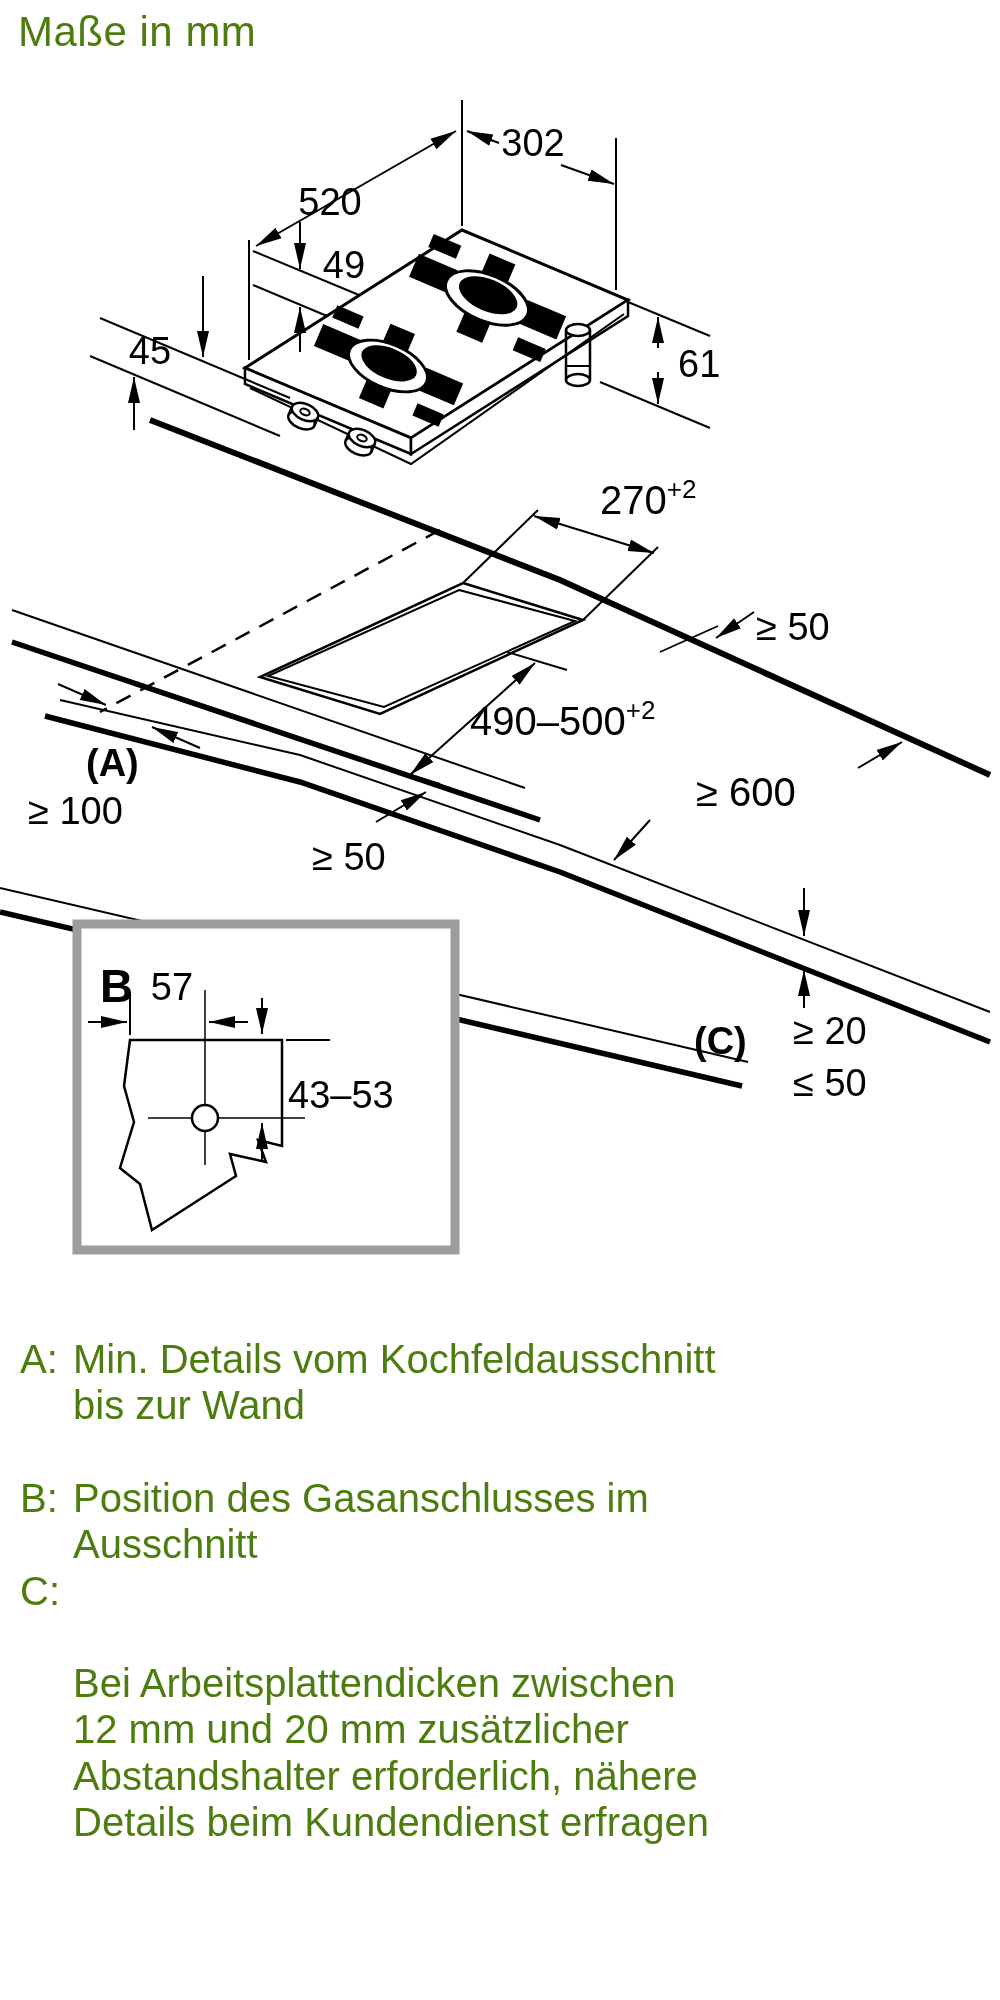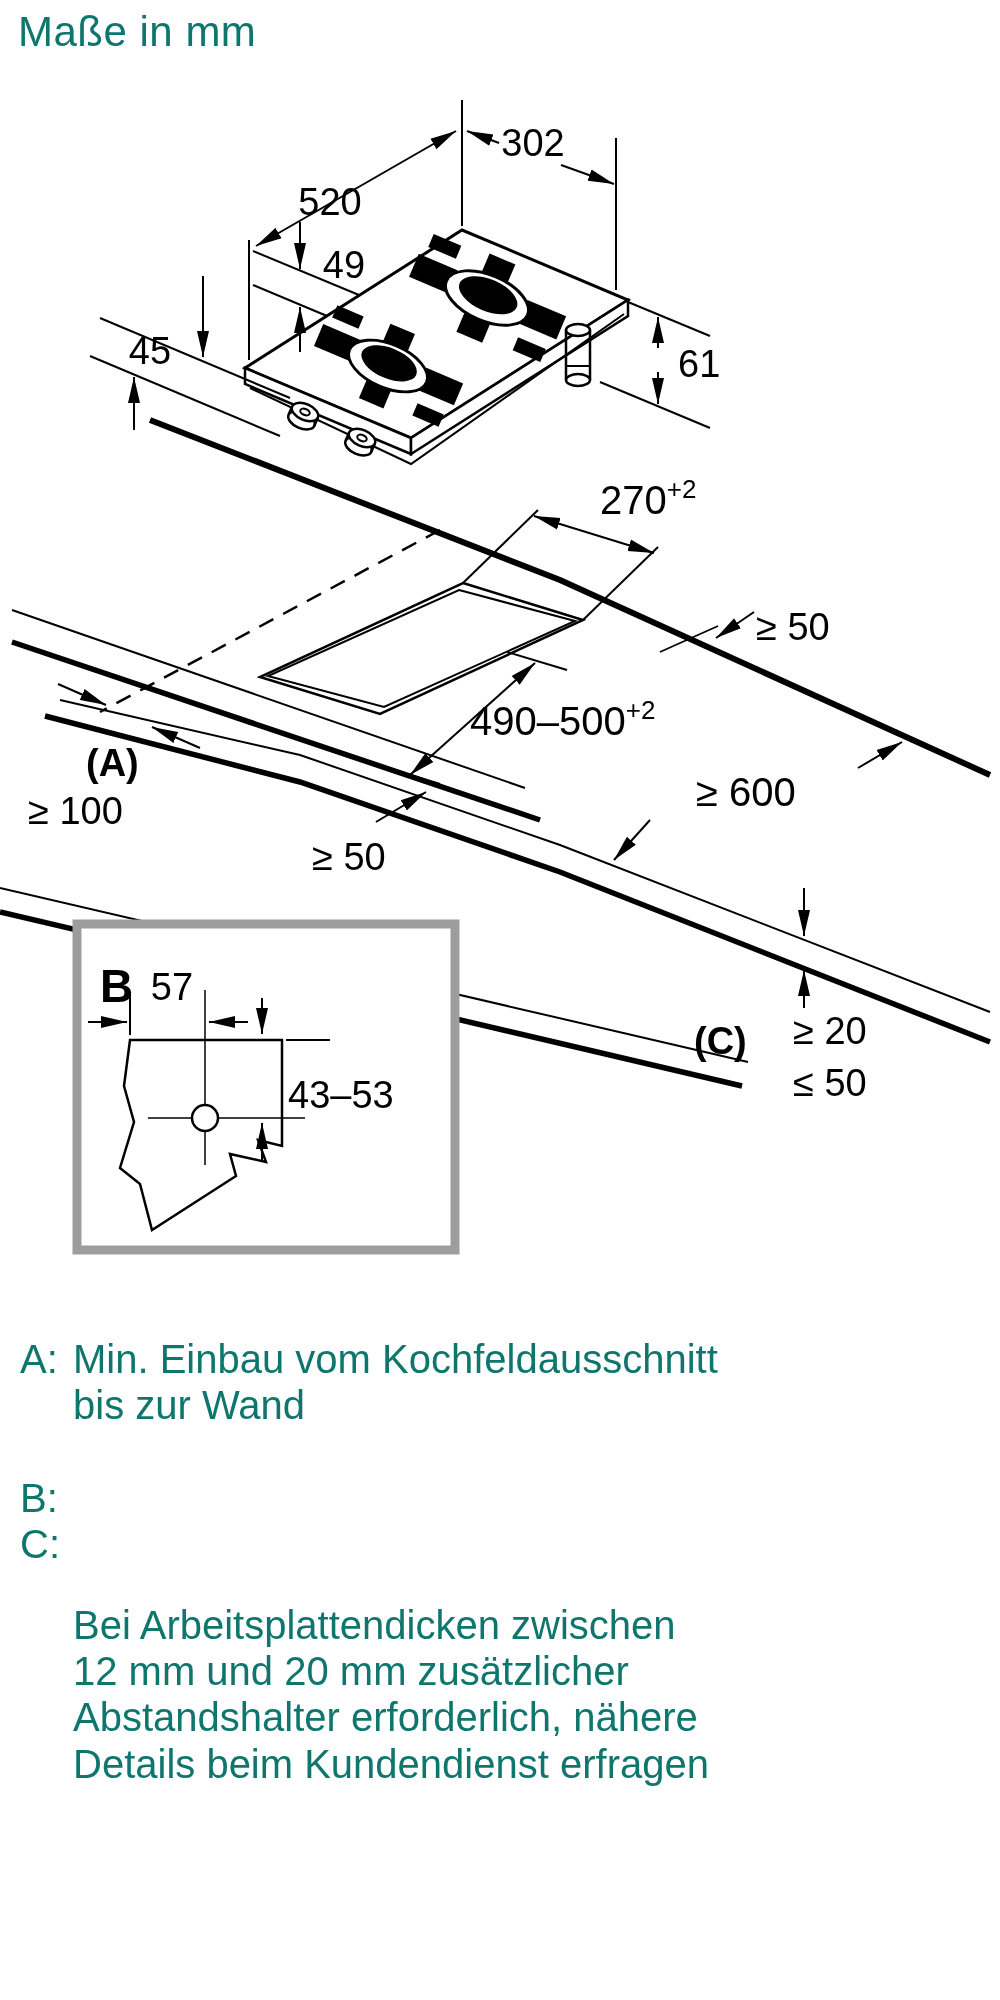--- a/index.html
+++ b/index.html
@@ -1,31 +1,31 @@
 <!DOCTYPE html>
 <html><head>
 <meta charset="utf-8">
 <style>
   html,body{margin:0;padding:0;background:#fff;}
   .page{position:relative;width:1000px;height:2000px;background:#fff;overflow:hidden;
-        font-family:"Liberation Sans",sans-serif;color:#0f766e;}
+        font-family:"Liberation Sans",sans-serif;color:#4d7c0f;}
   .page-title{position:absolute;left:18px;top:8px;font-size:42px;letter-spacing:0.5px;}
   svg{position:absolute;left:0;top:0;}
   svg text{font-family:"Liberation Sans",sans-serif;fill:#000;}
   .dim{font-size:38px;}
   .dim-lg{font-size:40px;}
   .sup{font-size:26px;}
   .bold{font-weight:700;}
   .blabel{font-size:46px;font-weight:700;}
   .legend{position:absolute;left:20px;top:1336px;width:956px;font-size:40px;line-height:1.16;}
   .lrow{display:flex;align-items:flex-start;}
   .lrow.gap{margin-bottom:46px;}
   .llabel{flex:0 0 53px;}
   .ltext{white-space:pre-line;}
-  .lnote{margin-left:53px;margin-top:34px;white-space:pre-line;}
+  .lnote{margin-left:53px;margin-top:46px;white-space:pre-line;}
 </style>
 </head>
 <body>
 
 <div class="page">
 
   <div class="page-title">Maße in mm</div>
 
   <svg width="1000" height="1310" viewBox="0 0 1000 1310">
     <defs>
@@ -211,25 +211,27 @@
         <line x1="262" y1="998" x2="262" y2="1034" marker-end="url(#ae)"></line>
         <line x1="262" y1="1160" x2="262" y2="1123" marker-end="url(#ae)"></line>
       </g>
       <text class="dim" x="288" y="1108">43–53</text>
     </g>
   </svg>
 
   <div class="legend">
     <div class="lrow gap">
       <span class="llabel">A:</span>
-      <span class="ltext">Min. Einbau vom Kochfeldausschnitt
+      <span class="ltext">Min. Details vom Kochfeldausschnitt
 bis zur Wand</span>
     </div>
     <div class="lrow">
       <span class="llabel">B:</span>
+      <span class="ltext">Position des Gasanschlusses im
+Ausschnitt</span>
     </div>
     <div class="lrow">
       <span class="llabel">C:</span>
     </div>
     <div class="lnote">Bei Arbeitsplattendicken zwischen
 12 mm und 20 mm zusätzlicher
 Abstandshalter erforderlich, nähere
 Details beim Kundendienst erfragen</div>
   </div>
 

